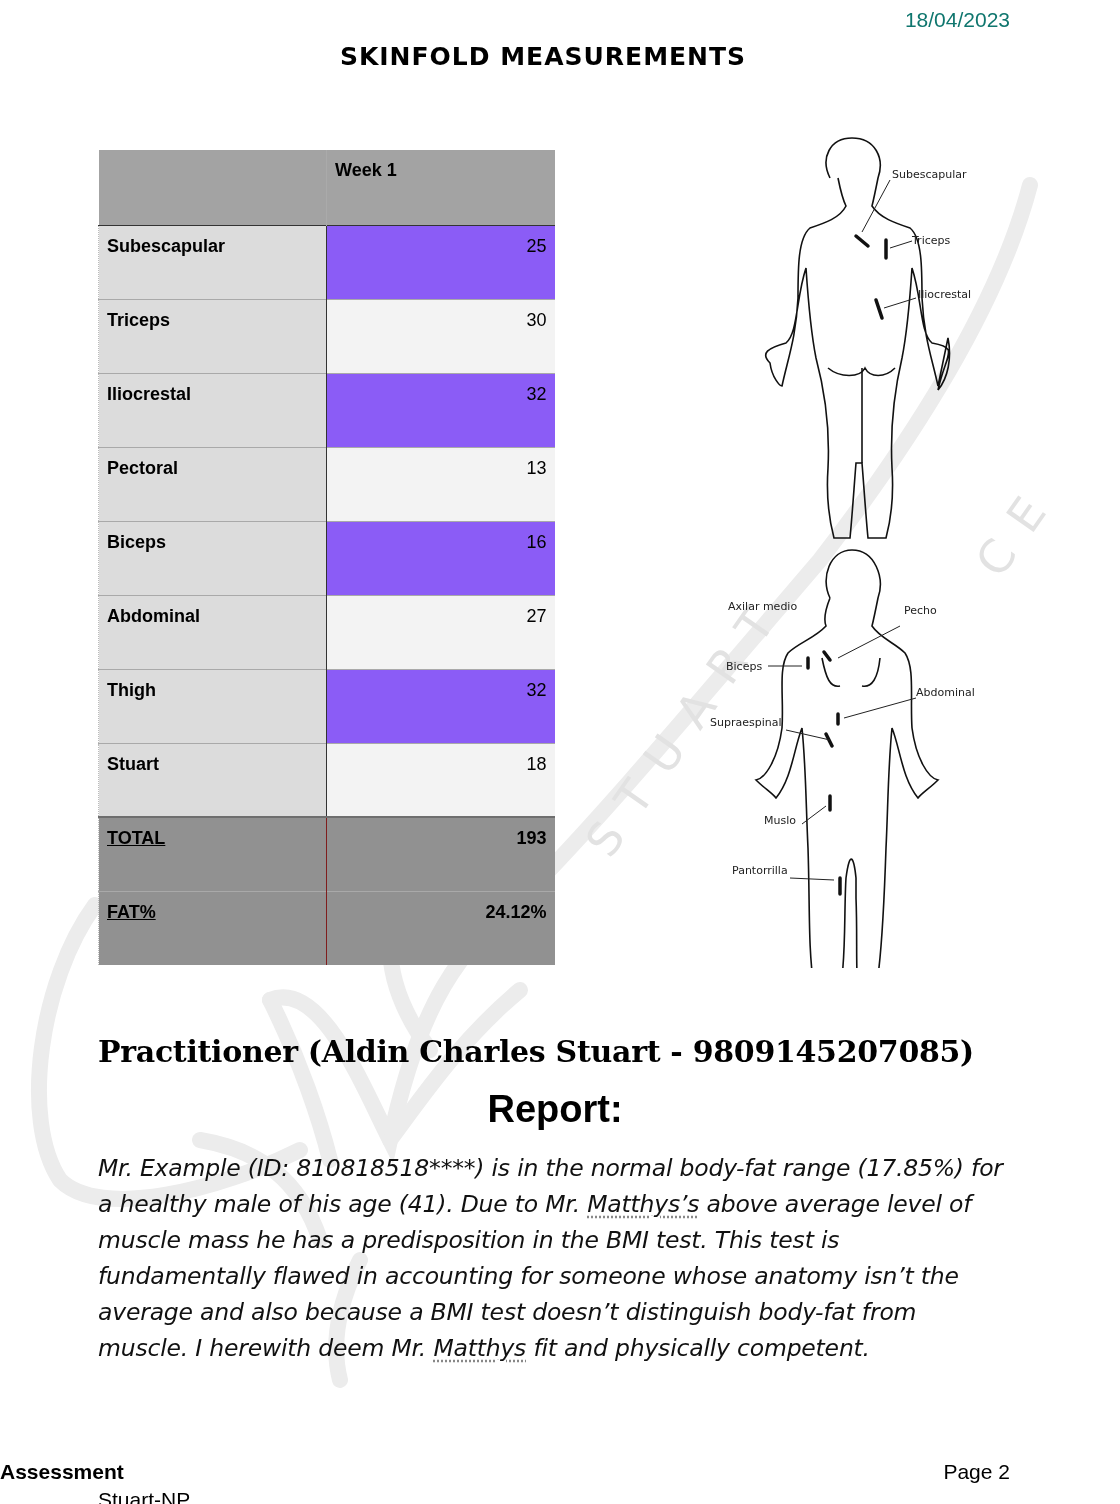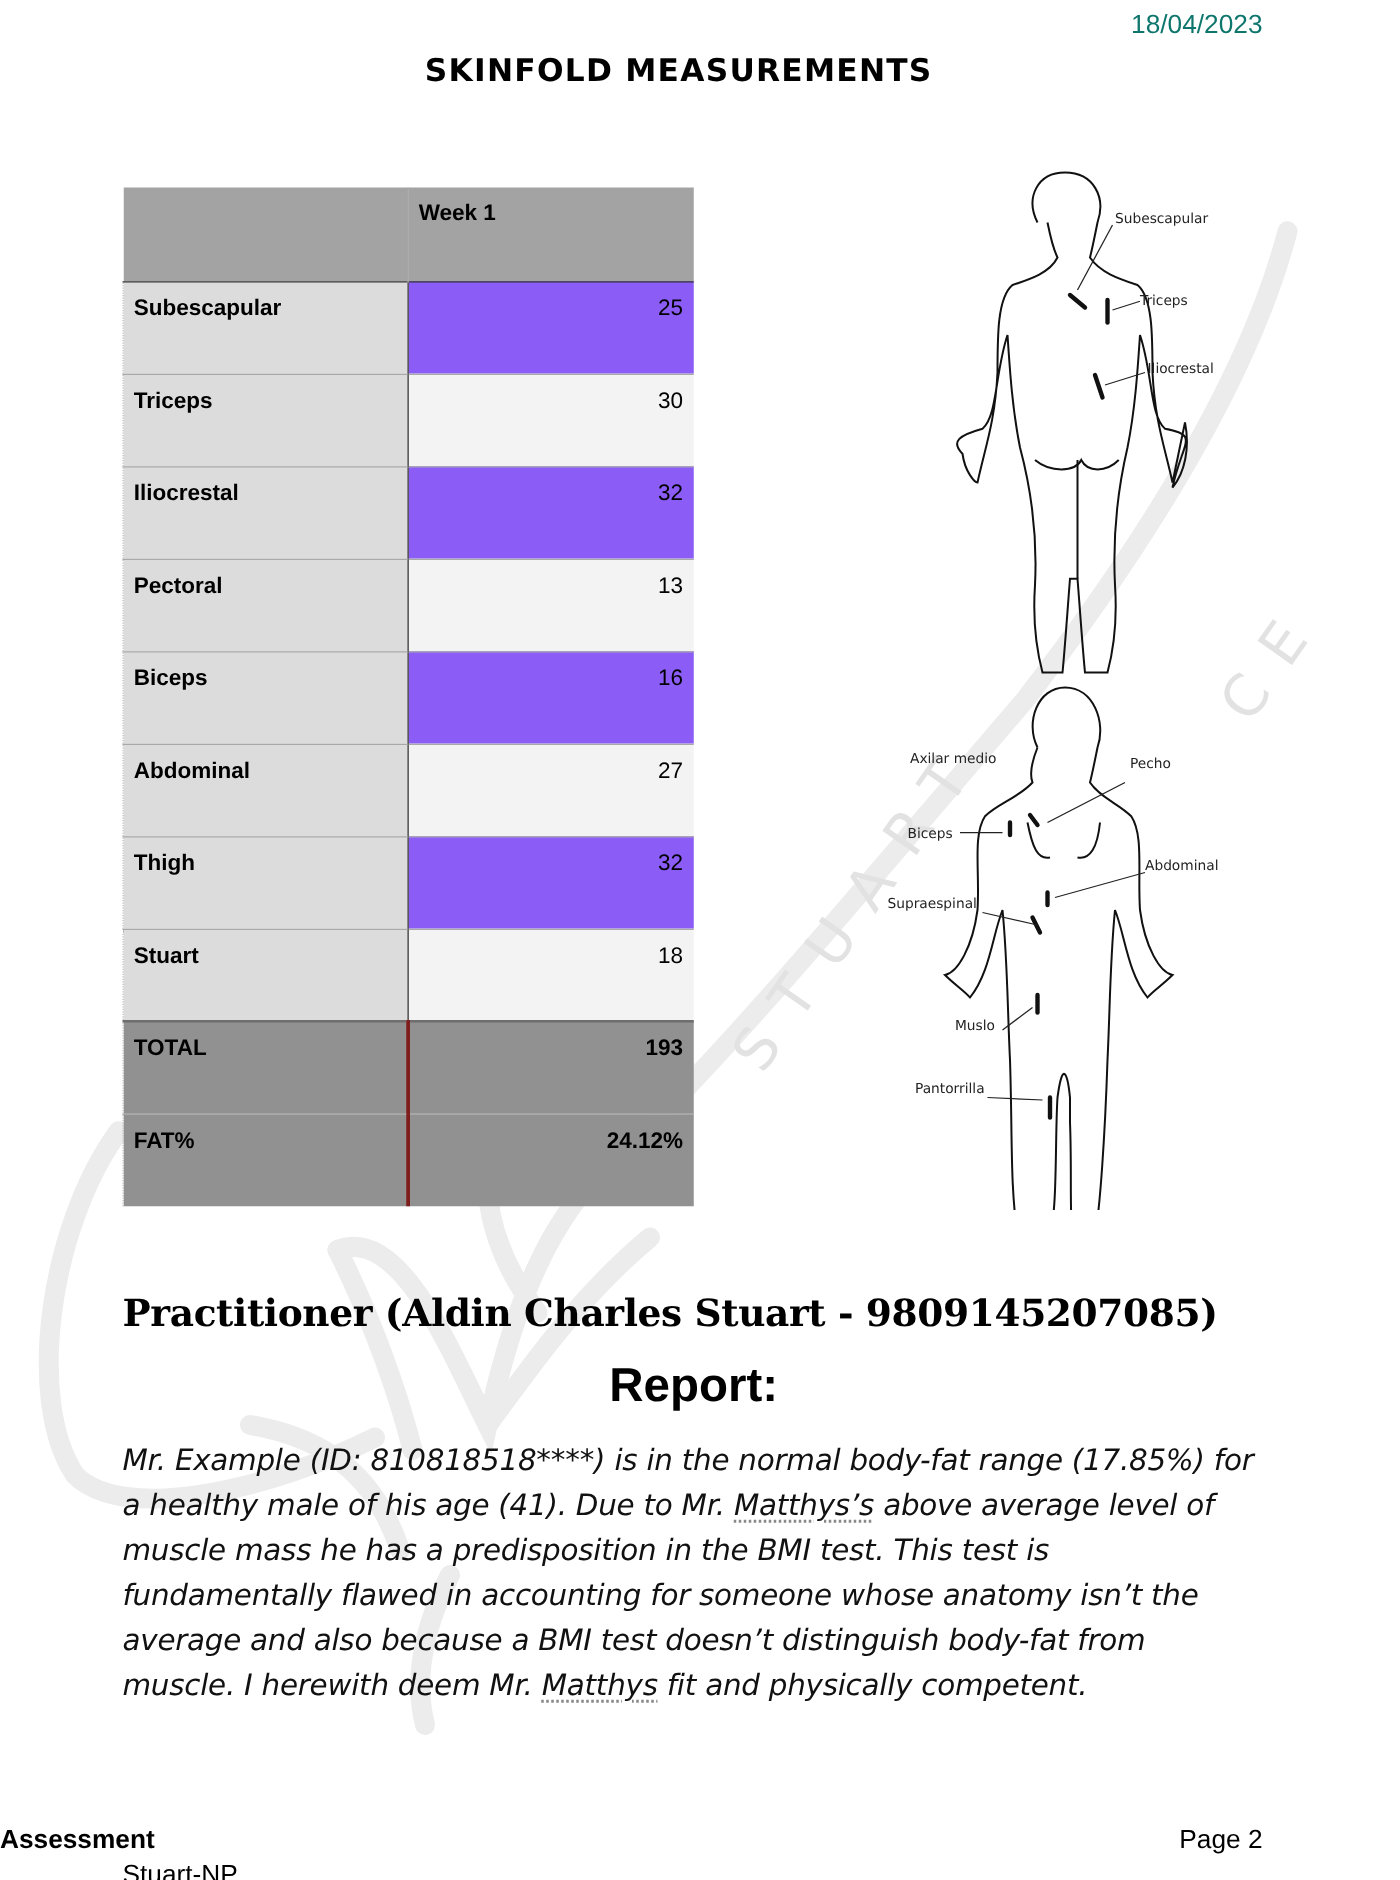--- a/index.html
+++ b/index.html
@@ -21,21 +21,21 @@
   #skin-table col.c1 { width: 228px; }
   #skin-table col.c2 { width: 228px; }
   .hdr td { background: #a3a3a3; height: 75px !important; border-top: none !important; }
   .hdr td.c-left { border-right: 1px solid #aaa; }
   .label-cell { background: #dcdcdc; font-weight: bold; border-right: 1px solid #333; border-left: 1px dotted #bbb; }
   .val-cell { text-align: right; }
   .val-white { background: #8b5cf6; }
   .val-alt { background: #f3f3f3; }
   .first-row td { border-top: 1.5px solid #333 !important; }
   .sum td { background: #919191; font-weight: bold; border-top: 1px solid #a8a8a8; }
-  .sum td.label-cell { border-right: 3px solid #7f1d1d; }
+  .sum td.label-cell { border-right: 1px solid #7f1d1d; text-decoration: underline; }
   .sum-first td { border-top: 2px solid #6e6e6e !important; }
 
   
   #diagram { left: 690px; top: 128px; width: 330px; height: 840px; }
   .dlabel { font-family: "DejaVu Sans", sans-serif; font-size: 11px; fill: #222; }
 
   #practitioner { left: 98px; top: 1034px; font-family: "DejaVu Serif", serif; font-weight: bold; font-size: 30px; letter-spacing: -0.3px; }
   #report-title { left: 0; width: 1110px; top: 1088px; text-align: center; font-family: Liberation Sans, sans-serif; font-weight: bold; font-size: 38px; }
   #report-body { left: 98px; top: 1150px; width: 910px; font-family: "DejaVu Sans", sans-serif; font-style: italic; font-size: 23.5px; line-height: 36px; color: #111; letter-spacing: -0.2px; }
   .spell { text-decoration: underline dotted #888; text-underline-offset: 4px; margin-top: 35px; }

